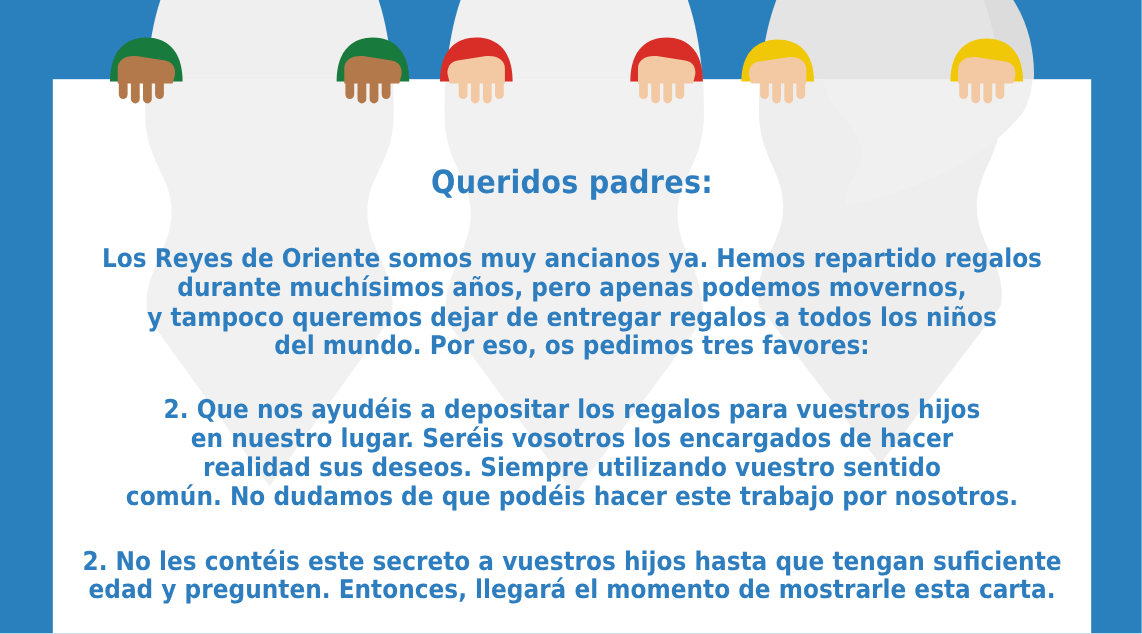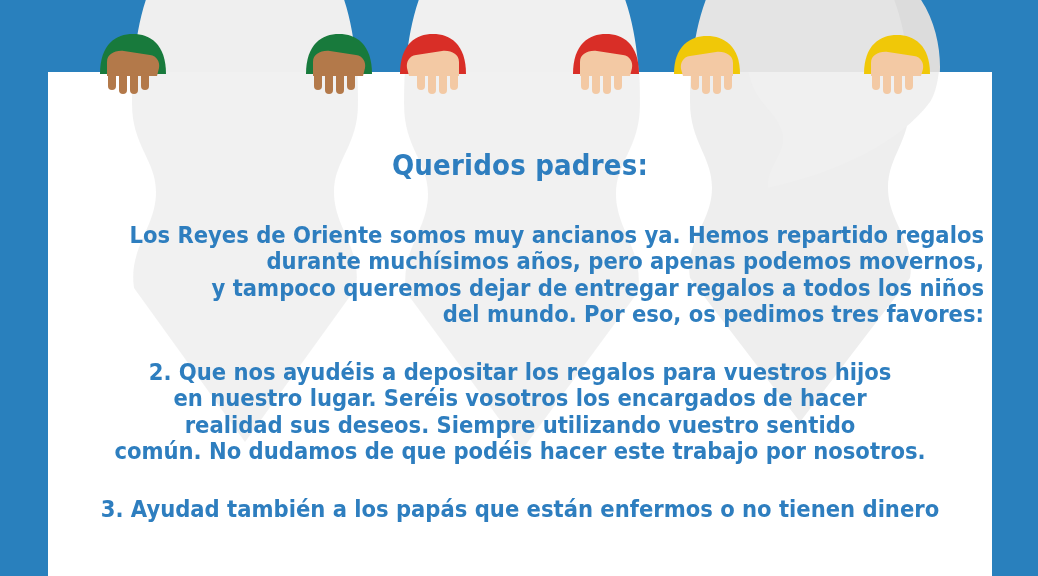--- a/index.html
+++ b/index.html
@@ -84,21 +84,21 @@
     letter-spacing: 0.2px;
   }
 
   .para {
     margin: 0;
     font-size: 23.5px;
     line-height: 26.5px;
     white-space: pre-line;
   }
 
-  .para-intro { padding-top: 40px; text-align: right; }
+  .para-intro { padding-top: 40px; }
   .para-one   { padding-top: 31px; }
   .para-two   { padding-top: 32px; }
   .para-three { padding-top: 31px; }
 </style>
 </head>
 <body>
 
 <div id="poster">
 
   <svg class="beard-layer" viewBox="0 0 1038 576" width="1038" height="576" aria-hidden="true">
@@ -124,20 +124,22 @@
     <div class="letter">
       <h1 class="letter-title">Queridos padres:</h1>
       <p class="para para-intro">Los Reyes de Oriente somos muy ancianos ya. Hemos repartido regalos
 durante muchísimos años, pero apenas podemos movernos,
 y tampoco queremos dejar de entregar regalos a todos los niños
 del mundo. Por eso, os pedimos tres favores:</p>
       <p class="para para-one">2. Que nos ayudéis a depositar los regalos para vuestros hijos
 en nuestro lugar. Seréis vosotros los encargados de hacer
 realidad sus deseos. Siempre utilizando vuestro sentido
 común. No dudamos de que podéis hacer este trabajo por nosotros.</p>
+      <p class="para para-two">2. No les contéis este secreto a vuestros hijos hasta que tengan suficiente
+edad y pregunten. Entonces, llegará el momento de mostrarle esta carta.</p>
       <p class="para para-three">3. Ayudad también a los papás que están enfermos o no tienen dinero</p>
     </div>
   </div>
 
   <svg class="hands" viewBox="0 0 1038 130" width="1038" height="130" aria-hidden="true">
 
     <g>
       <path d="M100 74 C 100 44 116 34 133 34 C 150 34 166 44 166 74 Z" fill="#187a3c"></path>
       <path d="M107 62 C 107 54 115 50 124 51 L 150 55 C 157 56 160 62 159 68 L 157 76 L 107 76 Z" fill="#b3794a"></path>
       <rect x="108" y="72" width="8" height="18" rx="4" fill="#b3794a"></rect>

